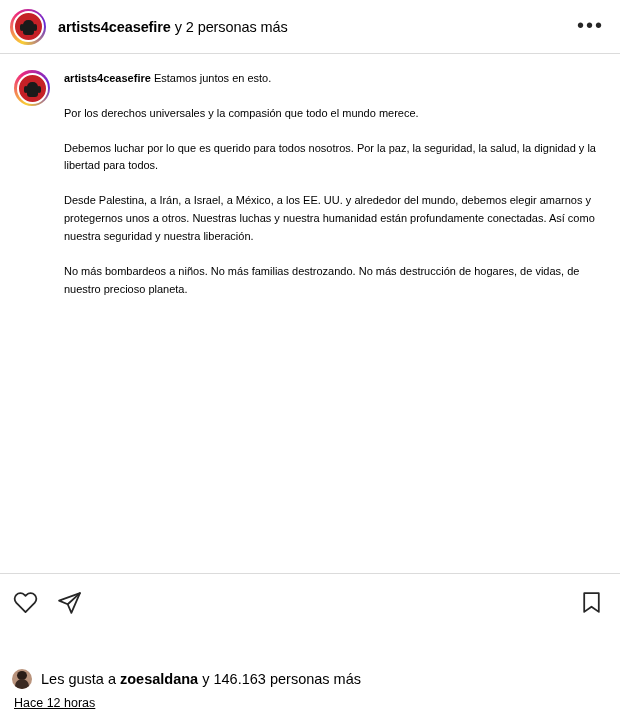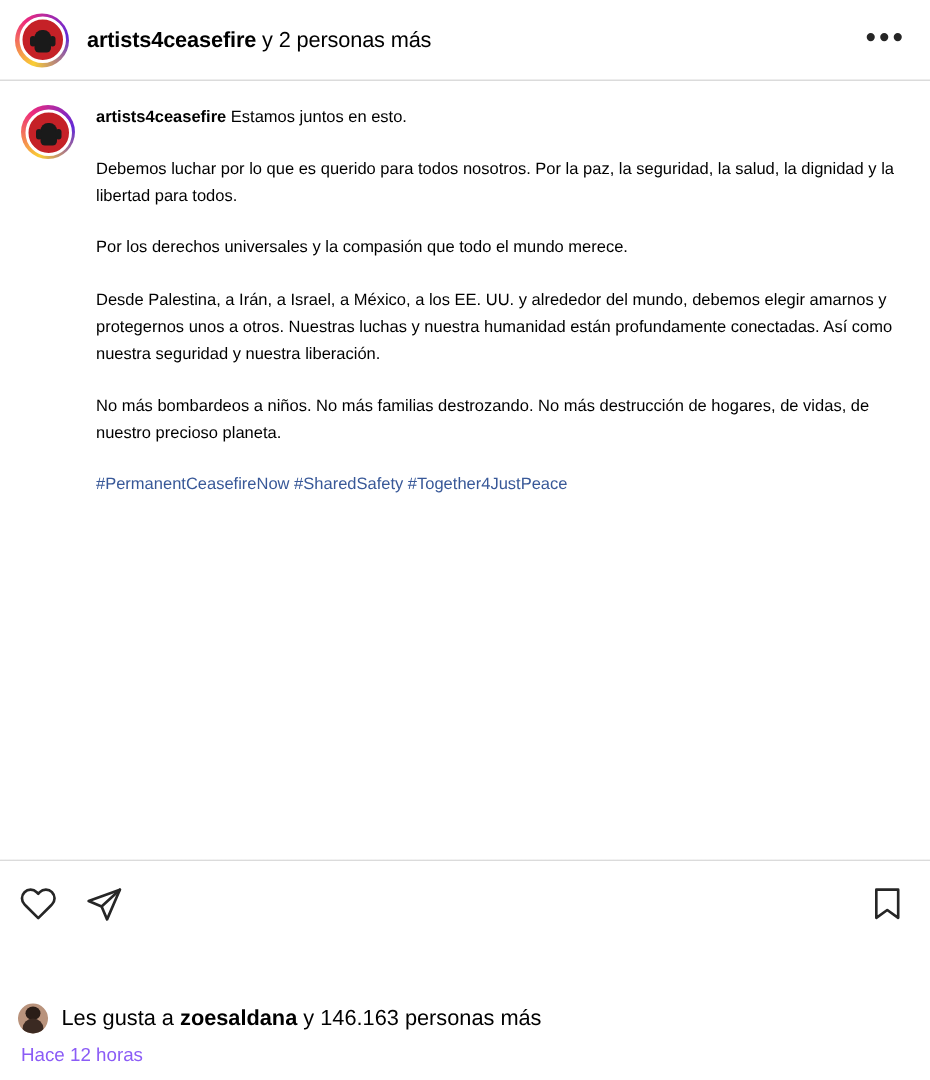--- a/index.html
+++ b/index.html
@@ -226,22 +226,23 @@
     width: 10px;
     height: 9px;
     border-radius: 50%;
     background: #2a1d17;
   }
   .likes-text b {
     font-weight: 700;
   }
   .time-text {
     font-size: 12.5px;
-    color: #8b5cf6;
+    color: #000000;
     padding-left: 2px;
+    text-decoration: underline;
   }
 </style>
 </head>
 <body>
 
 <div class="post">
 
   <div class="post-header">
     <div class="avatar-ring">
       <div class="avatar-inner">
@@ -255,25 +256,24 @@
   </div>
 
   <div class="post-body">
     <div class="caption-avatar">
       <div class="avatar-inner">
         <div class="hand"></div>
       </div>
     </div>
     <div class="caption-text">
       <p><span class="username">artists4ceasefire</span><span> Estamos juntos en esto.</span></p>
+      <p>Por los derechos universales y la compasión que todo el mundo merece.</p>
       <p>Debemos luchar por lo que es querido para todos nosotros. Por la paz, la seguridad, la salud, la dignidad y la libertad para todos.</p>
-      <p>Por los derechos universales y la compasión que todo el mundo merece.</p>
       <p>Desde Palestina, a Irán, a Israel, a México, a los EE. UU. y alrededor del mundo, debemos elegir amarnos y protegernos unos a otros. Nuestras luchas y nuestra humanidad están profundamente conectadas. Así como nuestra seguridad y nuestra liberación.</p>
       <p>No más bombardeos a niños. No más familias destrozando. No más destrucción de hogares, de vidas, de nuestro precioso planeta.</p>
-      <p class="hashtags">#PermanentCeasefireNow #SharedSafety #Together4JustPeace</p>
     </div>
     <div class="fade"></div>
   </div>
 
   <div class="post-actions">
     <div class="action-left">
       <div class="icon-btn">
         <svg width="25" height="25" viewBox="0 0 24 24" fill="none" stroke="#262626" stroke-width="1.7" stroke-linecap="round" stroke-linejoin="round">
           <path d="M20.8 4.6a5.5 5.5 0 0 0-7.8 0L12 5.6l-1-1a5.5 5.5 0 0 0-7.8 7.8l1 1L12 21.2l7.8-7.8 1-1a5.5 5.5 0 0 0 0-7.8z"></path>
         </svg>

